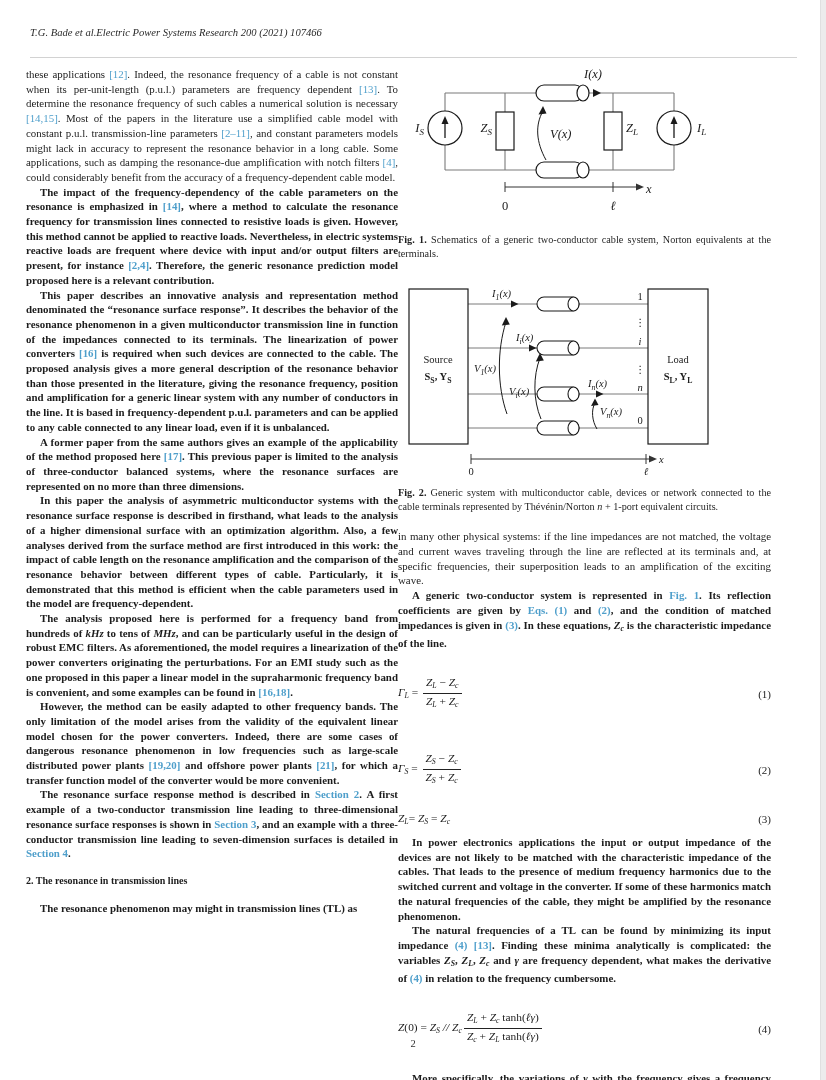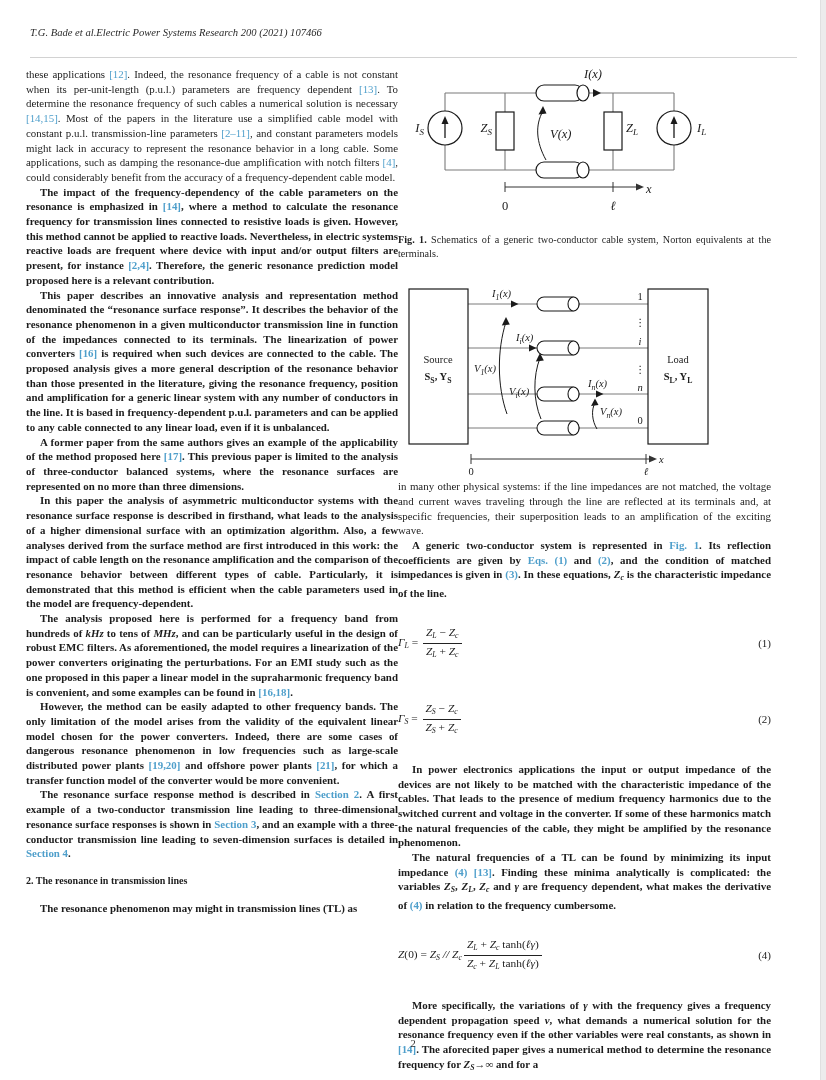--- a/index.html
+++ b/index.html
@@ -175,33 +175,38 @@
             <text text-anchor="middle" x="242" y="52">⋮</text>
             <text class="mi" text-anchor="middle" x="242" y="71">i</text>
             <text text-anchor="middle" x="242" y="99">⋮</text>
             <text class="mi" text-anchor="middle" x="242" y="117">n</text>
             <text text-anchor="middle" x="242" y="150">0</text>
             <text text-anchor="middle" x="73" y="201">0</text>
             <text class="mi" text-anchor="middle" x="248" y="201">ℓ</text>
             <text class="mi" x="261" y="189">x</text>
           </g>
         </svg>
+        <figcaption class="caption cap2"><span class="b">Fig. 2.</span>  Generic system with multiconductor cable, devices or network connected to the cable terminals represented by Thévénin/Norton <span class="i">n</span> + 1-port equivalent circuits.</figcaption>
       </figure>
 
       <div>
           <p class="para">in many other physical systems: if the line impedances are not matched, the voltage and current waves traveling through the line are reflected at its terminals and, at specific frequencies, their superposition leads to an amplification of the exciting wave.</p>
           <p class="para ind">A generic two-conductor system is represented in <span class="cite">Fig. 1</span>. Its reflection coefficients are given by <span class="cite">Eqs. (1)</span> and <span class="cite">(2)</span>, and the condition of matched impedances is given in <span class="cite">(3)</span>. In these equations, <span class="i">Z</span><span class="s">c</span> is the characteristic impedance of the line.</p>
           <div class="eq">
             <span class="eq-body"><span class="i">Γ</span><span class="s">L</span> = <span class="frac"><span class="fnum"><span class="i">Z</span><span class="s">L</span> − <span class="i">Z</span><span class="s">c</span></span><span class="fden"><span class="i">Z</span><span class="s">L</span> + <span class="i">Z</span><span class="s">c</span></span></span></span>
             <span class="eq-num">(1)</span>
           </div>
           <div class="eq">
             <span class="eq-body"><span class="i">Γ</span><span class="s">S</span> = <span class="frac"><span class="fnum"><span class="i">Z</span><span class="s">S</span> − <span class="i">Z</span><span class="s">c</span></span><span class="fden"><span class="i">Z</span><span class="s">S</span> + <span class="i">Z</span><span class="s">c</span></span></span></span>
             <span class="eq-num">(2)</span>
           </div>
+          <div class="eq">
+            <span class="eq-body"><span class="i">Z</span><span class="s">L</span>= <span class="i">Z</span><span class="s">S</span> = <span class="i">Z</span><span class="s">c</span></span>
+            <span class="eq-num">(3)</span>
+          </div>
           <p class="para ind">In power electronics applications the input or output impedance of the devices are not likely to be matched with the characteristic impedance of the cables. That leads to the presence of medium frequency harmonics due to the switched current and voltage in the converter. If some of these harmonics match the natural frequencies of the cable, they might be amplified by the resonance phenomenon.</p>
           <p class="para ind">The natural frequencies of a TL can be found by minimizing its input impedance <span class="cite">(4)</span> <span class="cite">[13]</span>. Finding these minima analytically is complicated: the variables <span class="i">Z</span><span class="s">S</span>, <span class="i">Z</span><span class="s">L</span>, <span class="i">Z</span><span class="s">c</span> and <span class="i">γ</span> are frequency dependent, what makes the derivative of <span class="cite">(4)</span> in relation to the frequency cumbersome.</p>
           <div class="eq">
             <span class="eq-body"><span class="i">Z</span>(0) = <span class="i">Z</span><span class="s">S</span> <span class="i">//</span> <span class="i">Z</span><span class="s">c</span><span class="frac"><span class="fnum"><span class="i">Z</span><span class="s">L</span> + <span class="i">Z</span><span class="s">c</span> tanh(<span class="i">ℓγ</span>)</span><span class="fden"><span class="i">Z</span><span class="s">c</span> + <span class="i">Z</span><span class="s">L</span> tanh(<span class="i">ℓγ</span>)</span></span></span>
             <span class="eq-num">(4)</span>
           </div>
           <p class="para ind">More specifically, the variations of <span class="i">γ</span> with the frequency gives a frequency dependent propagation speed <span class="i">v</span>, what demands a numerical solution for the resonance frequency even if the other variables were real constants, as shown in <span class="cite">[14]</span>. The aforecited paper gives a numerical method to determine the resonance frequency for <span class="i">Z</span><span class="s">S</span>→∞ and for a</p>
         </div>
 
     </div>

